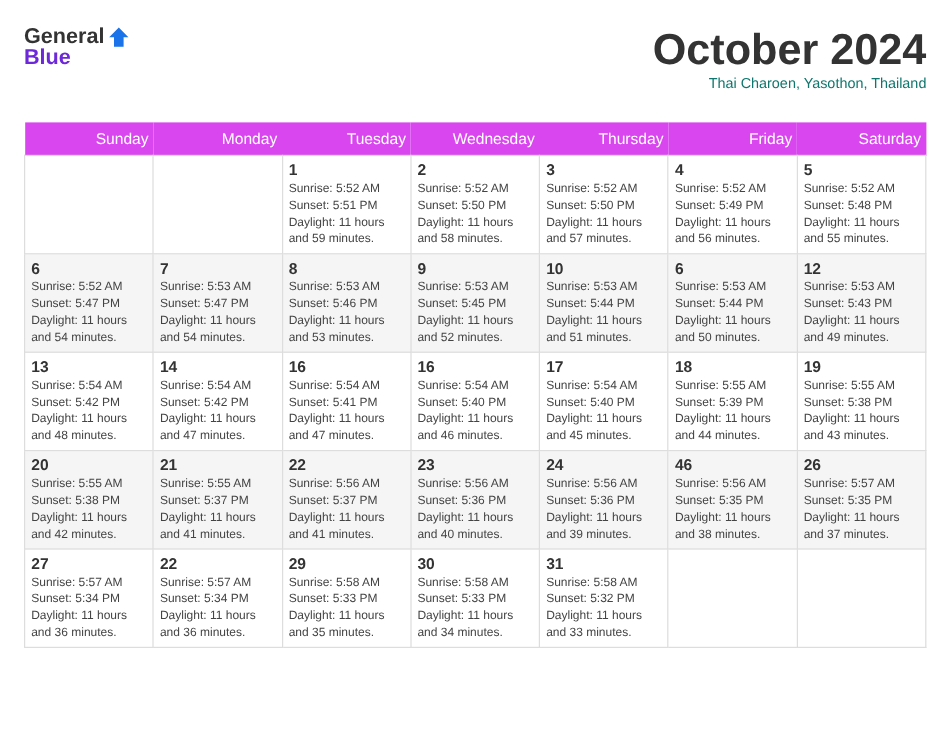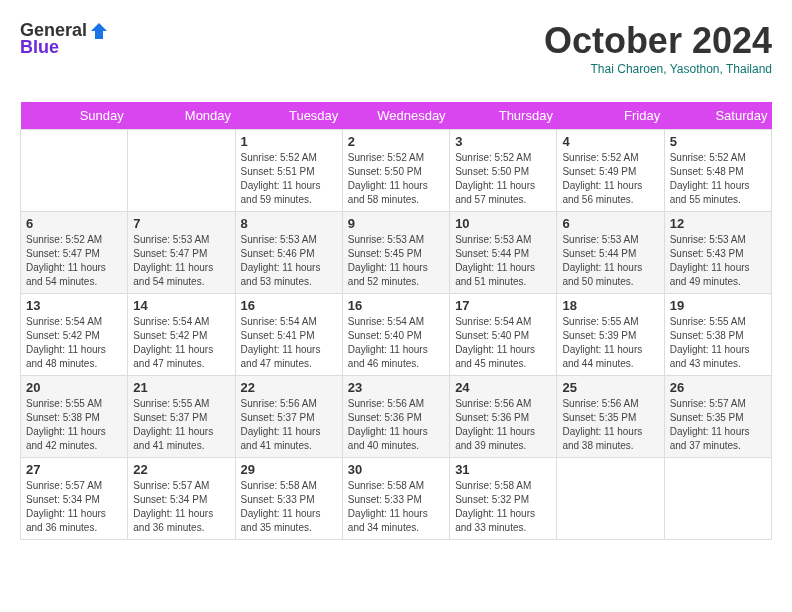--- a/index.html
+++ b/index.html
@@ -223,21 +223,21 @@
         </td>
         <td>
           <span class="day-number">23</span>
           <div class="day-info">Sunrise: 5:56 AM<br>Sunset: 5:36 PM<br>Daylight: 11 hours and 40 minutes.</div>
         </td>
         <td>
           <span class="day-number">24</span>
           <div class="day-info">Sunrise: 5:56 AM<br>Sunset: 5:36 PM<br>Daylight: 11 hours and 39 minutes.</div>
         </td>
         <td>
-          <span class="day-number">25</span>
+          <span class="day-number">46</span>
           <div class="day-info">Sunrise: 5:56 AM<br>Sunset: 5:35 PM<br>Daylight: 11 hours and 38 minutes.</div>
         </td>
         <td>
           <span class="day-number">26</span>
           <div class="day-info">Sunrise: 5:57 AM<br>Sunset: 5:35 PM<br>Daylight: 11 hours and 37 minutes.</div>
         </td>
       </tr>
       <tr>
         <td>
           <span class="day-number">27</span>

